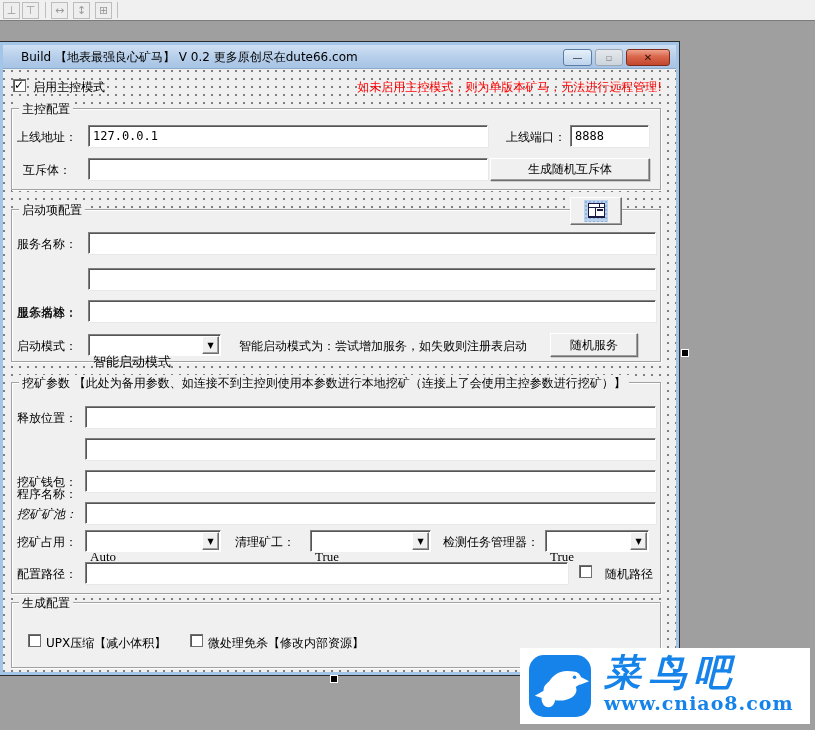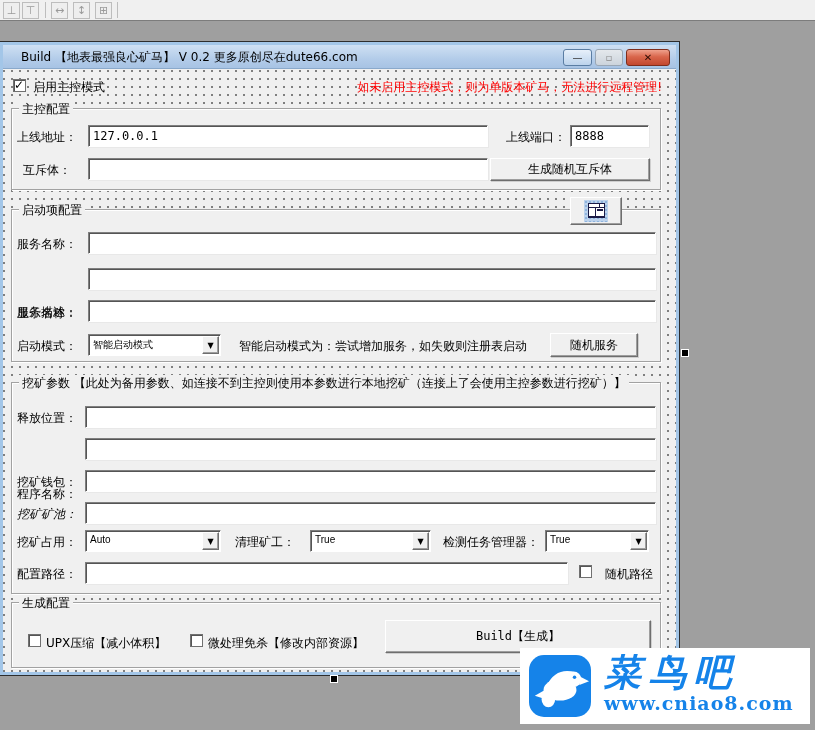--- a/index.html
+++ b/index.html
@@ -37,21 +37,21 @@
   .tb { position:absolute; height:22px; background:#fff; border:1px solid #7f7f7f;
         border-bottom-color:#fff; border-right-color:#fff; box-shadow:inset 1px 1px 0 #555, 1px 1px 0 #e8e8e8;
         font-family:"DejaVu Sans Mono","Liberation Mono",monospace; font-size:12px; padding:0 4px; color:#000; outline:none; }
 
   .btn { position:absolute; background:#f0f0f0; border:1px solid #6e6e6e; border-top-color:#fff; border-left-color:#fff;
          box-shadow:inset -1px -1px 0 #9e9e9e, 1px 1px 0 #cfcfcf; text-align:center; color:#000; cursor:default;
          font-family:"DejaVu Sans","Liberation Sans",sans-serif; font-size:12px; }
 
   .combo { position:absolute; height:22px; background:#fff; border:1px solid #7f7f7f; border-bottom-color:#fff; border-right-color:#fff;
            box-shadow:inset 1px 1px 0 #555; }
-  .combo .val { position:absolute; left:4px; top:3px; font-family:Liberation Sans, sans-serif; font-size:10px; white-space:nowrap; }
+  .combo .val { position:absolute; left:4px; top:18px; font-family:Liberation Serif, serif; font-size:13px; white-space:nowrap; }
   .combo .drop { position:absolute; right:1px; top:1px; bottom:1px; width:17px; background:#f0f0f0;
                  border:1px solid #6e6e6e; border-top-color:#fff; border-left-color:#fff; box-shadow:inset -1px -1px 0 #9e9e9e;
                  font-size:8px; color:#000; text-align:center; line-height:17px; }
 
   .cb { position:absolute; width:13px; height:13px; background:#fff; border:1px solid #707070;
         box-shadow:inset 1px 1px 0 #555; }
   .cb[data-checked="true"]::after { content:"✓"; position:absolute; left:0; top:-2px; font-size:12px; font-weight:bold; color:#000; }
 
   .iconbtn { position:absolute; width:52px; height:28px; background:#f0f0f0; border:1px solid #6e6e6e; border-top-color:#fff; border-left-color:#fff;
              box-shadow:inset -1px -1px 0 #9e9e9e; z-index:3; }
@@ -180,21 +180,20 @@
 
     <div class="grp" style="left:8px; top:533px; width:650px; height:66px;"></div>
     <span class="legend" style="left:16px; top:526px;">生成配置</span>
 
     <span class="cb" style="left:25px; top:565px;" data-checked="false"></span>
     <span class="lbl" style="left:43px; top:566px;">UPX压缩【减小体积】</span>
 
     <span class="cb" style="left:187px; top:565px;" data-checked="false"></span>
     <span class="lbl" style="left:205px; top:566px;">微处理免杀【修改内部资源】</span>
 
-    <button class="btn" style="left:382px; top:551px; width:266px; height:33px; font-family:'DejaVu Sans Mono','Liberation Mono',monospace;">Build【生成】</button>
 
   </div>
 </div>
 
 <span class="handle" style="left:681px; top:349px;"></span>
 <span class="handle" style="left:330px; top:675px;"></span>
 
 <div class="watermark">
   <div class="wm-tile">
     <svg width="62" height="62" viewBox="0 0 64 64">

